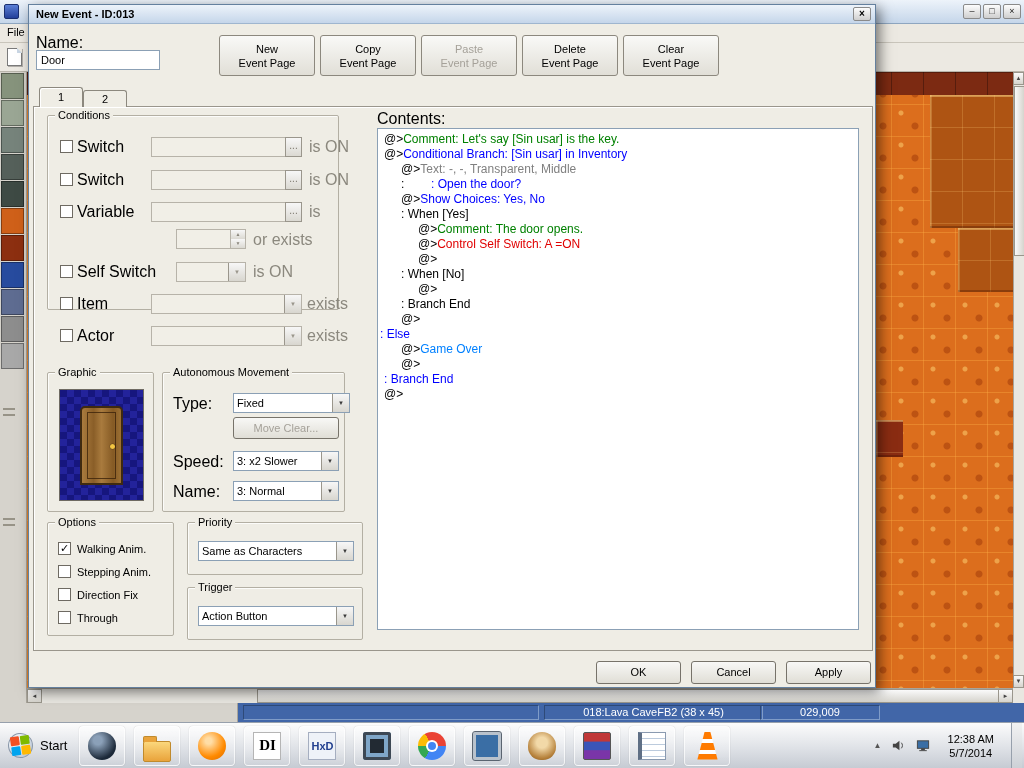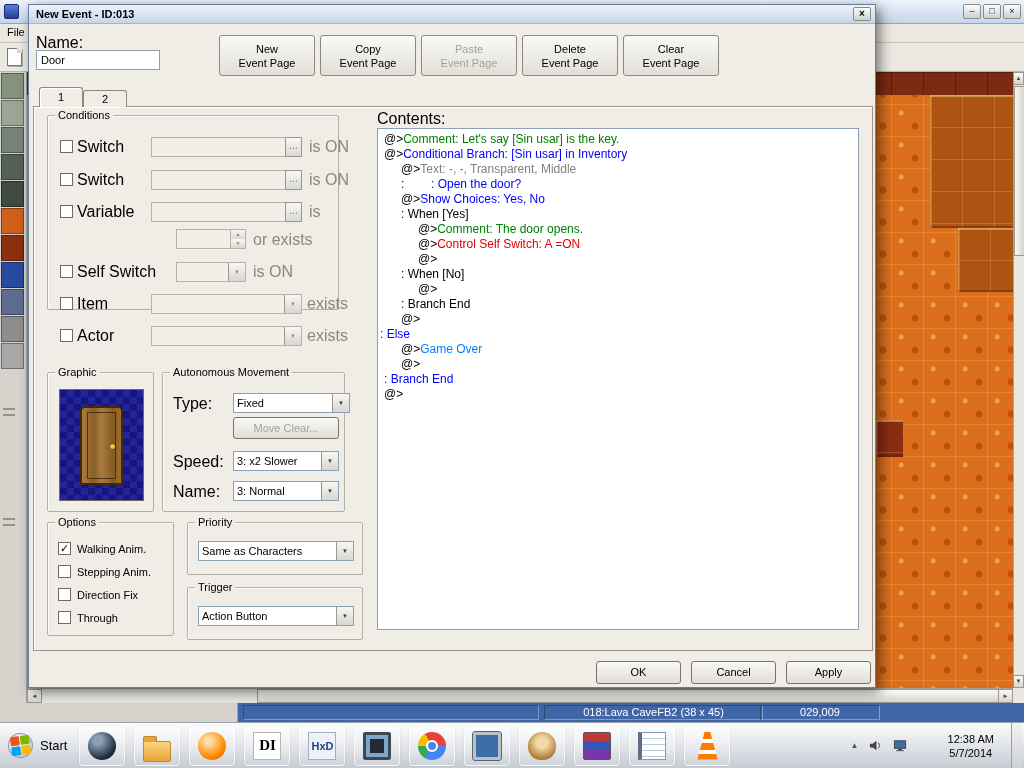--- a/index.html
+++ b/index.html
@@ -135,21 +135,21 @@
   .chrome{border-radius:50%;position:relative;background:conic-gradient(from -30deg,#ea4335 0 120deg,#4285f4 120deg 240deg,#34a853 240deg 300deg,#fbbc05 300deg 360deg);}
   .chrome::before{content:"";position:absolute;inset:8px;background:#fff;border-radius:50%;}
   .chrome::after{content:"";position:absolute;inset:10px;background:#4285f4;border-radius:50%;}
   .monitor{background:#3a6ea5;border:3px solid #b9c2cc;outline:1px solid #5a6470;border-radius:2px;}
   .pet{border-radius:50% 50% 46% 46%;background:radial-gradient(circle at 50% 38%,#f2d9a8 0 24%,#b5803a 70%,#7a5220);}
   .winrar{background:linear-gradient(180deg,#c03838 0 31%,#3a55b8 35% 64%,#7a35a8 68% 100%);border:1px solid #555;border-radius:2px;}
   .notes{background:repeating-linear-gradient(#ffffff 0 5px,#bccbdd 5px 6px);border:1px solid #8a9ab0;border-left:4px solid #5f6f85;}
   .vlc{background:repeating-linear-gradient(180deg,#ff7b00 0 7px,#ffffff 7px 11px);clip-path:polygon(40% 0,60% 0,86% 100%,14% 100%);}
   .tray{margin-left:auto;display:flex;align-items:center;gap:9px;height:100%;padding-right:2px;}
   .chev{font-size:8px;color:#555;}
-  .clock{text-align:center;font-size:11px;line-height:14px;padding:0 8px;margin-left:23px;}
+  .clock{text-align:center;font-size:11px;line-height:14px;padding:0 8px;}
   .show-desktop{width:11px;height:46px;border-left:1px solid #97a0ac;background:linear-gradient(#f2f2f2,#ccd0d6);}
   .tray-ic{display:block;}
 </style>
 </head>
 <body>
 
 <div class="screen">
 
   <div class="mw-titlebar">
     <div class="mw-icon"></div>

